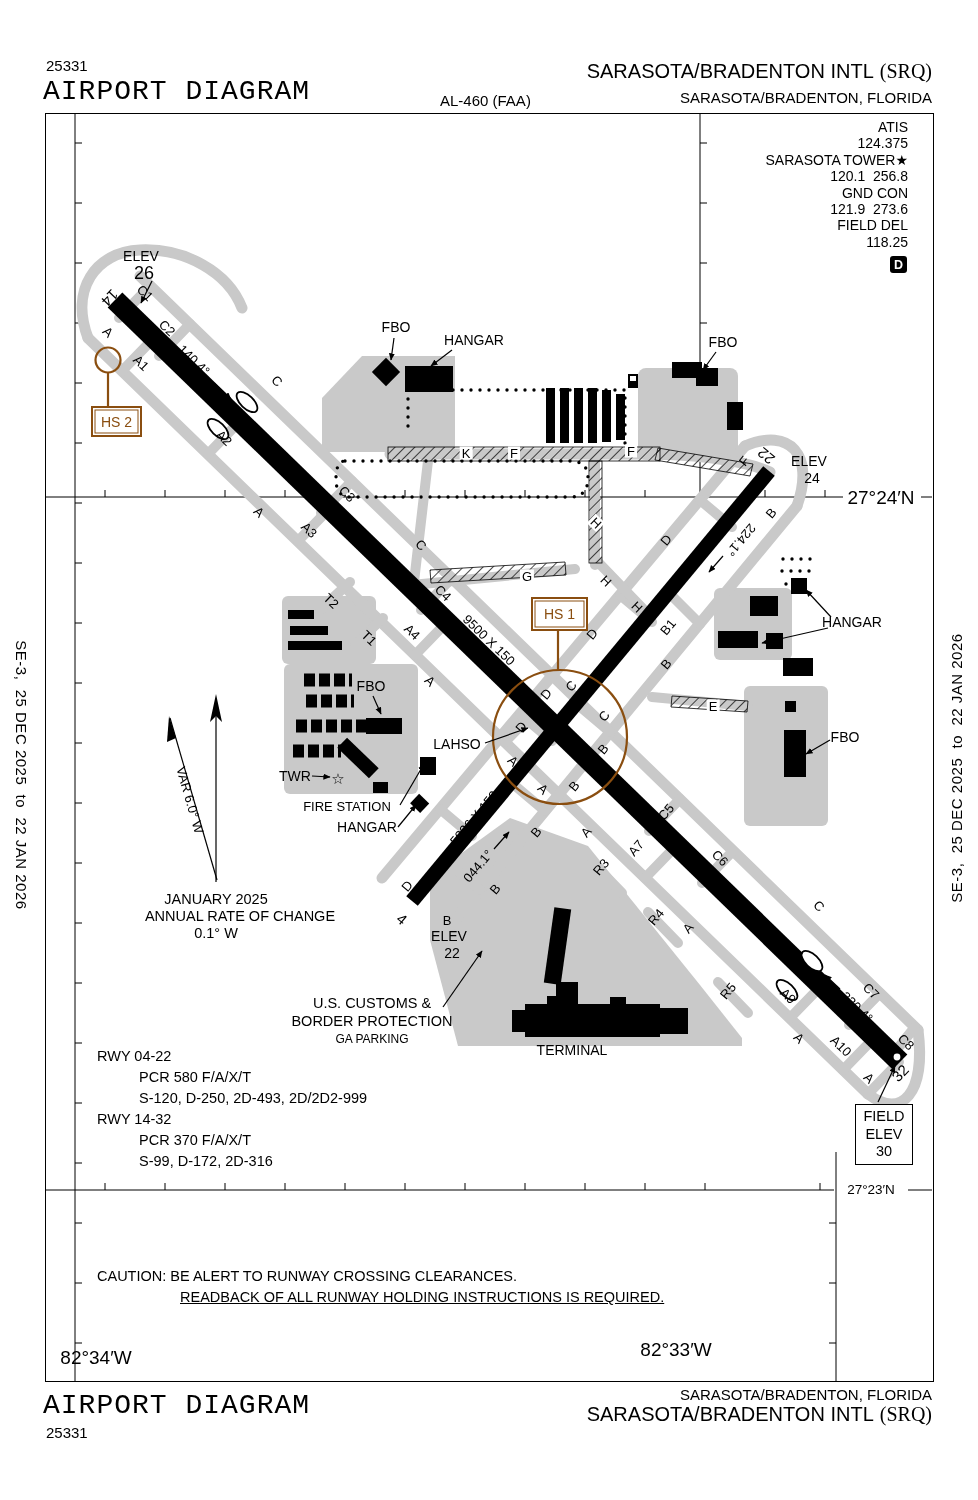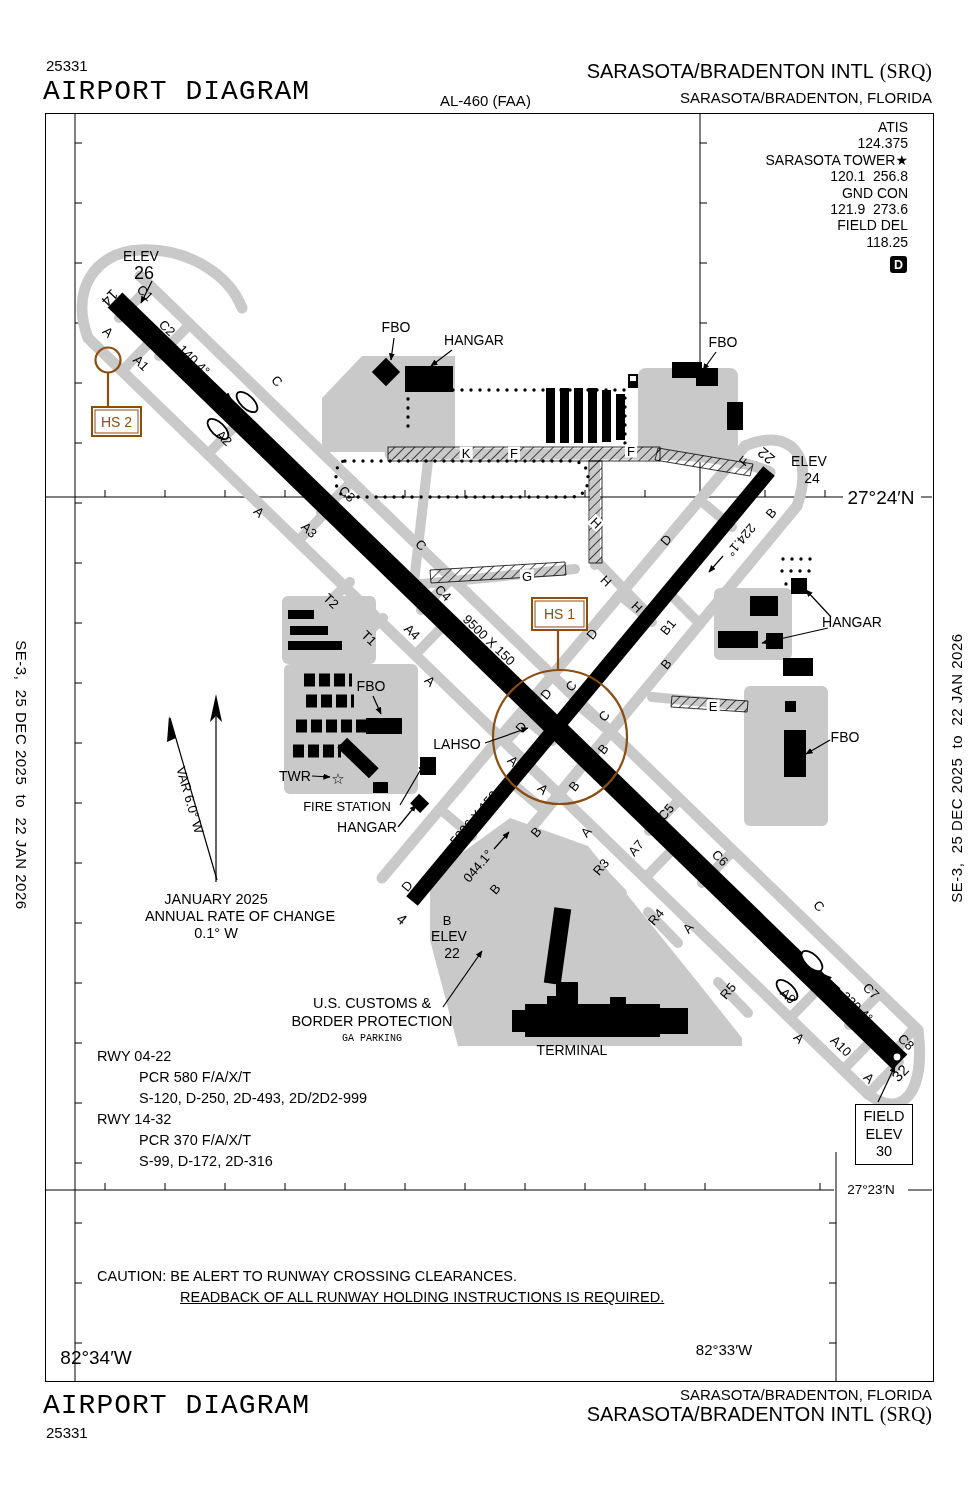--- a/index.html
+++ b/index.html
@@ -229,21 +229,21 @@
   <div>GND CON</div>
   <div>121.9&nbsp;&nbsp;273.6</div>
   <div>FIELD DEL</div>
   <div>118.25</div>
 </div>
 <div id="datis-box" class="abs">D</div>
 
 <div class="ml" style="left:881px;top:497px;font-size:19px">27°24′N</div>
 <div class="ml" style="left:871px;top:1190px;font-size:13.5px">27°23′N</div>
 <div class="ml" style="left:96px;top:1357px;font-size:19px">82°34′W</div>
-<div class="ml" style="left:724px;top:1349px;font-size:15px">82°33′W</div>
+<div class="ml" style="left:676px;top:1349px;font-size:19px">82°33′W</div>
 
 <div class="hsbox" style="left:91px;top:406px;width:47px;height:27px">HS 2</div>
 <div class="hsbox" style="left:531px;top:597px;width:53px;height:30px">HS 1</div>
 
 <div id="field-elev-box" class="abs">
   <div>FIELD</div>
   <div>ELEV</div>
   <div>30</div>
 </div>
 
@@ -342,21 +342,21 @@
     <div class="ml" style="left: 871px; top: 991px; transform: translate(-50%, -50%) rotate(44deg);">C7</div>
     <div class="ml" style="left: 906px; top: 1042px; transform: translate(-50%, -50%) rotate(44deg);">C8</div>
     <div class="ml" style="left: 900px; top: 1073px; font-size: 15px; transform: translate(-50%, -50%) rotate(-46deg);">32</div>
     <div class="ml" style="left: 869px; top: 1078px; transform: translate(-50%, -50%) rotate(44deg);">A</div>
     <div class="ml" style="left: 402px; top: 919px; font-size: 15px; transform: translate(-50%, -50%) rotate(40deg);">4</div>
     <div class="ml" style="left: 449px; top: 936px; font-size: 14px; transform: translate(-50%, -50%) rotate(0deg);">ELEV</div>
     <div class="ml" style="left: 452px; top: 953px; font-size: 14px; transform: translate(-50%, -50%) rotate(0deg);">22</div>
     <div class="ml" style="left: 572px; top: 1050px; font-size: 14px; transform: translate(-50%, -50%) rotate(0deg);">TERMINAL</div>
     <div class="ml" style="left: 372px; top: 1003px; font-size: 14.5px; transform: translate(-50%, -50%) rotate(0deg); text-align: center;">U.S. CUSTOMS &amp;</div>
     <div class="ml" style="left: 372px; top: 1021px; font-size: 14.5px; transform: translate(-50%, -50%) rotate(0deg);">BORDER PROTECTION</div>
-    <div class="ml" style="left: 372px; top: 1039px; font-size: 10px; transform: translate(-50%, -50%) rotate(0deg); font-family: Liberation Mono, monospace;">GA PARKING</div>
+    <div class="ml" style="left: 372px; top: 1039px; font-size: 12px; transform: translate(-50%, -50%) rotate(0deg);">GA PARKING</div>
     <div class="ml" style="left: 216px; top: 899px; font-size: 14.5px; transform: translate(-50%, -50%) rotate(0deg);">JANUARY 2025</div>
     <div class="ml" style="left: 216px; top: 916px; font-size: 14.5px; transform: translate(-50%, -50%) rotate(0deg); margin-left: 24px;">ANNUAL RATE OF CHANGE</div>
     <div class="ml" style="left: 216px; top: 933px; font-size: 14.5px; transform: translate(-50%, -50%) rotate(0deg);">0.1° W</div>
     <div class="ml" style="left: 190px; top: 800px; transform: translate(-50%, -50%) rotate(74deg);">VAR 6.0° W</div>
   </div>
 
 <div class="abs h-title" style="left:43px;top:1390px">AIRPORT DIAGRAM</div>
 <div class="abs h-num" style="left:46px;top:1424px">25331</div>
 <div class="abs h-city" style="right:46px;top:1386px">SARASOTA/BRADENTON, FLORIDA</div>
 <div class="abs h-name" style="right:46px;top:1403px"><span>SARASOTA/BRADENTON INTL</span><span class="code">(SRQ)</span></div>

